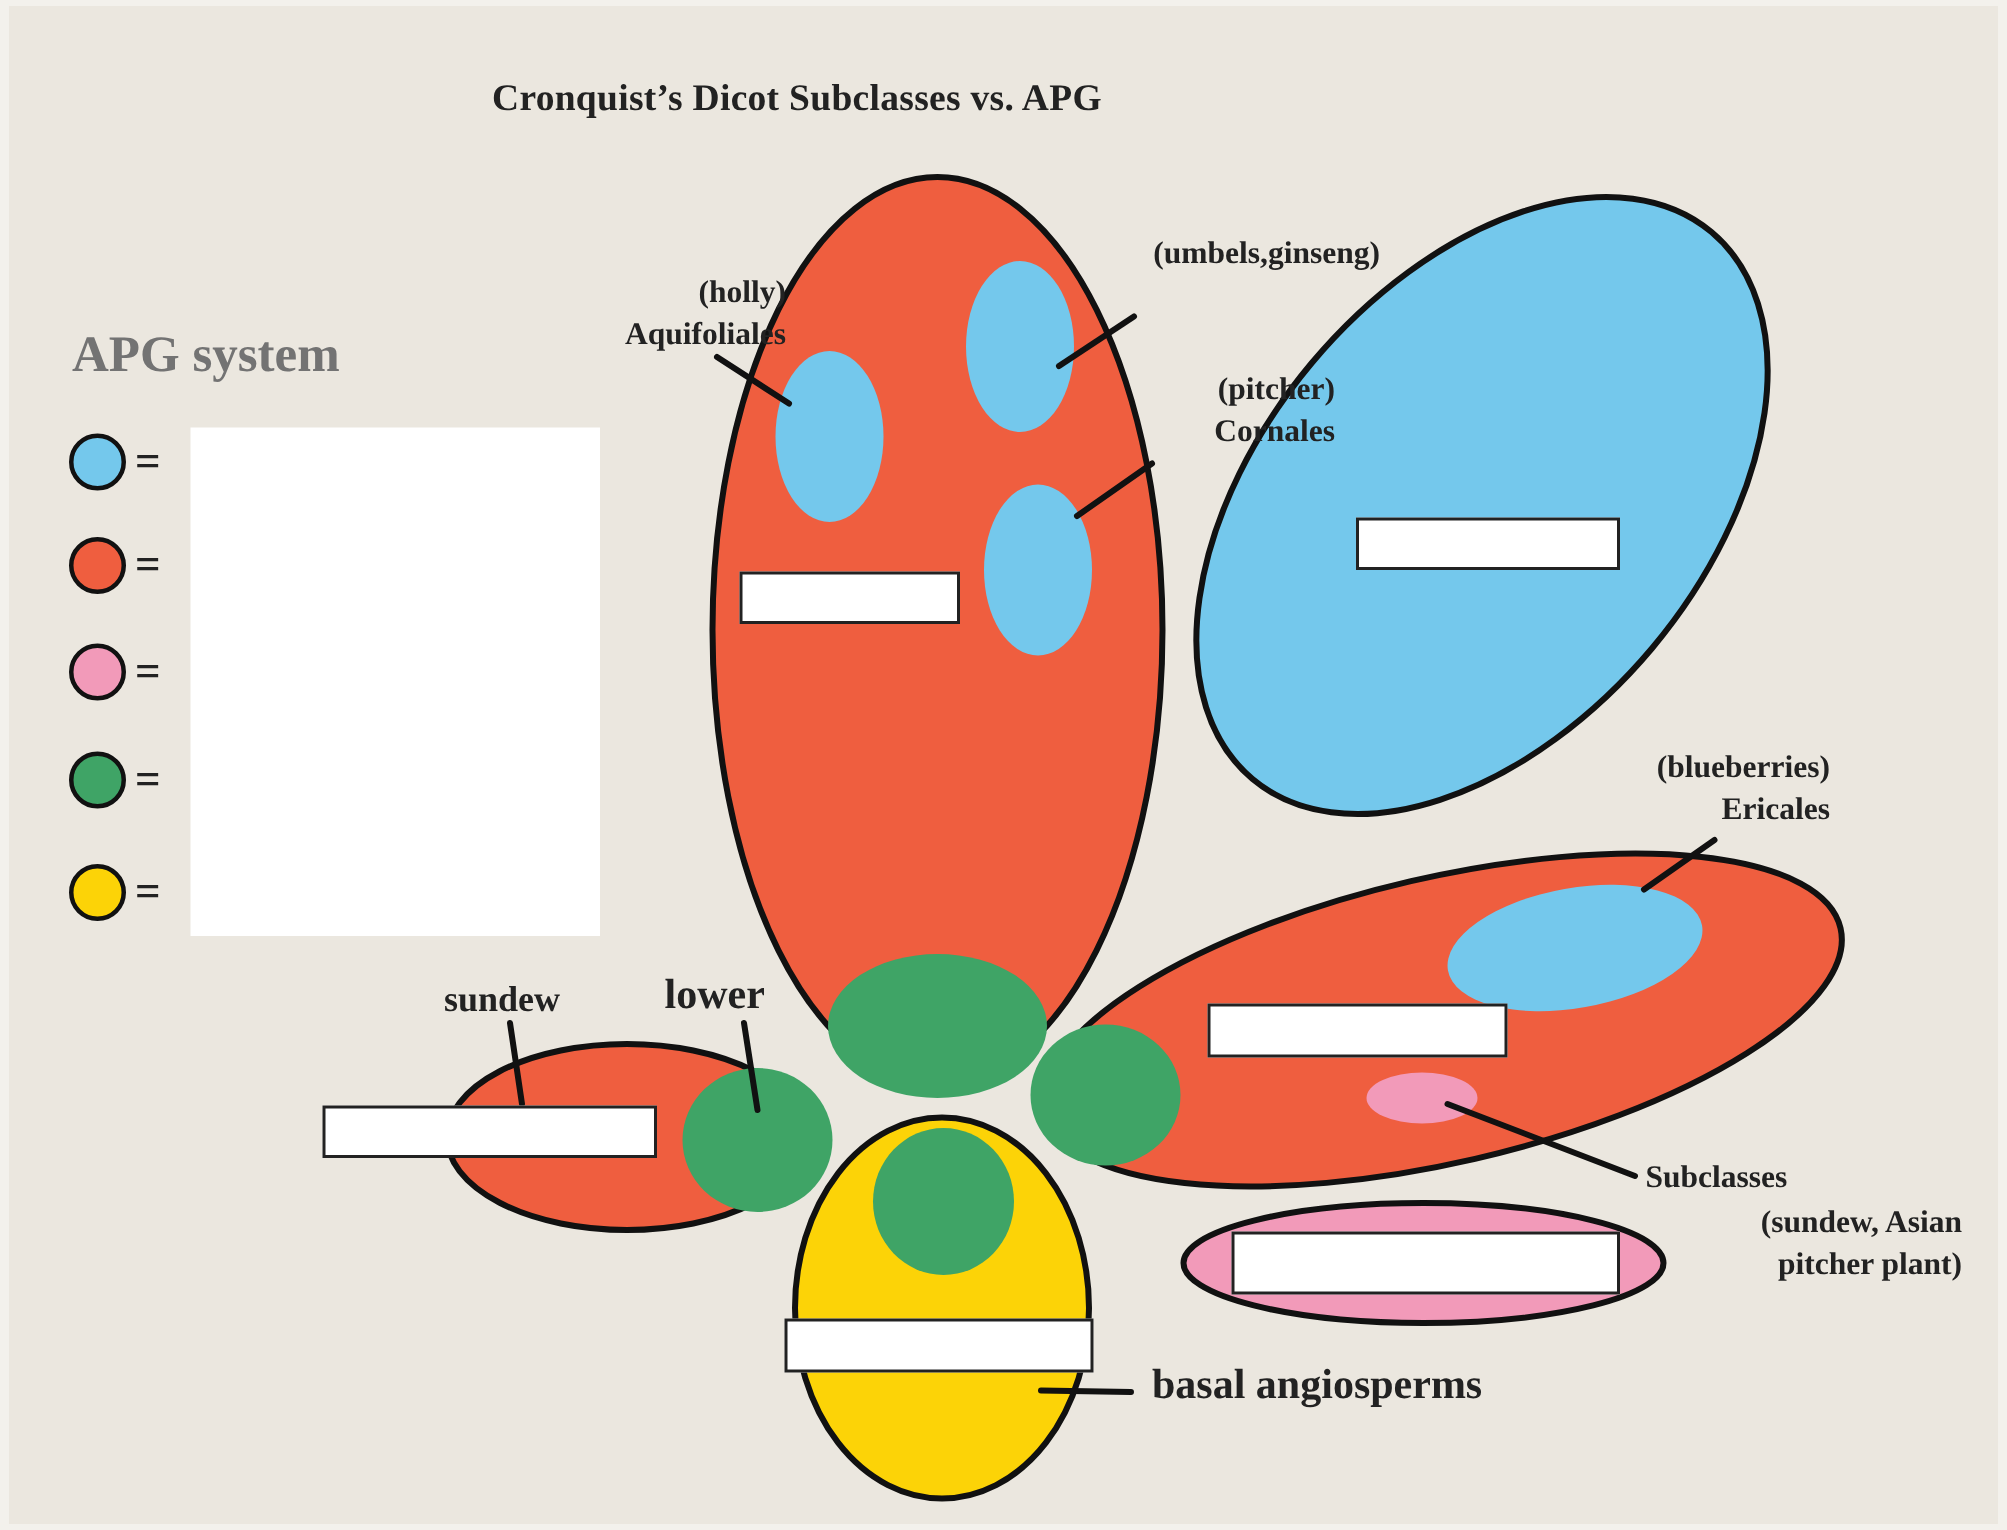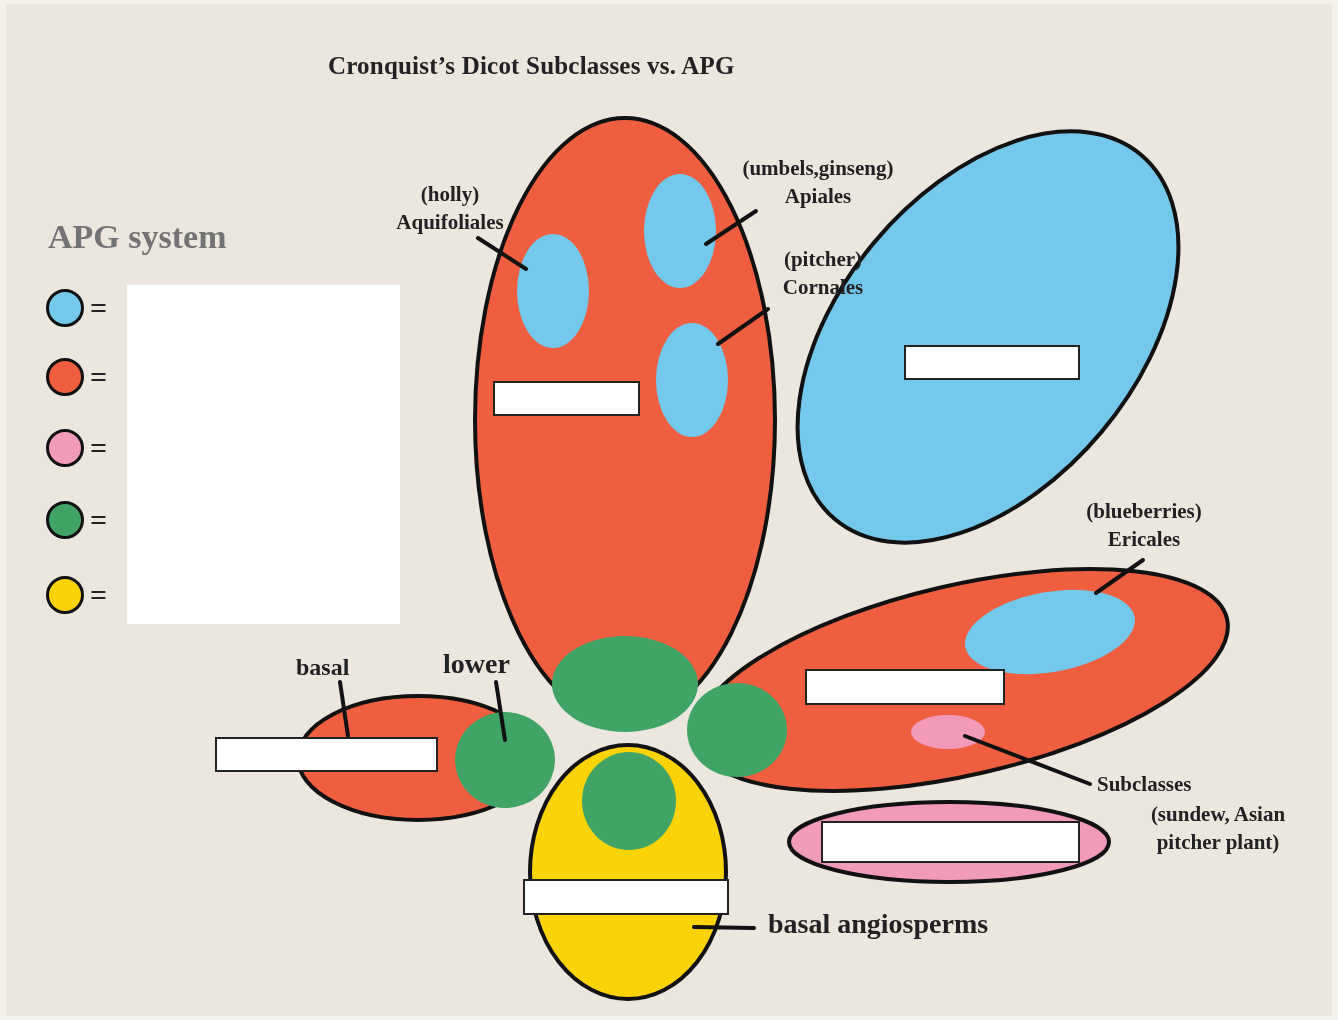--- a/index.html
+++ b/index.html
@@ -24,21 +24,21 @@
     font-size: 34px; font-weight: bold; color: #737373; white-space: nowrap;
   }
   .legend-item { position: absolute; left: 46px; display: flex; align-items: center; }
   .legend-swatch {
     width: 38px; height: 38px; border-radius: 50%; border: 3px solid #111;
     box-sizing: border-box;
   }
   .legend-eq { font-size: 30px; font-weight: bold; color: #222; margin-left: 6px; line-height: 1; }
   .label {
     position: absolute; font-weight: bold; color: #222; font-size: 21px;
-    text-align: center; line-height: 28px; white-space: nowrap;
+    text-align: right; line-height: 28px; white-space: nowrap;
   }
   .label-big { font-size: 28px; line-height: 32px; }
   .answer-box {
     position: absolute; background: #fff; border: 2px solid #222; box-sizing: border-box;
   }
   .legend-cover {
     position: absolute; left: 127px; top: 285px; width: 273px; height: 339px;
     background: #fff;
   }
 </style>
@@ -110,36 +110,35 @@
 </div>
 
 <div class="legend-cover"></div>
 
 <div class="label" style="left:376px; top:180px; width:148px;">
   <div>(holly)</div>
   <div>Aquifoliales</div>
 </div>
 <div class="label" style="left:716px; top:154px; width:204px;">
   <div>(umbels,ginseng)</div>
-  <div>Apiales</div>
 </div>
 <div class="label" style="left:756px; top:245px; width:134px;">
   <div>(pitcher)</div>
   <div>Cornales</div>
 </div>
 <div class="label" style="left:1068px; top:497px; width:152px;">
   <div>(blueberries)</div>
   <div>Ericales</div>
 </div>
 <div class="label" style="left:1097px; top:770px; text-align:left;">Subclasses</div>
 <div class="label" style="left:1128px; top:800px; width:180px;">
   <div>(sundew, Asian</div>
   <div>pitcher plant)</div>
 </div>
-<div class="label" style="left:296px; top:653px; font-size:24px;">basal</div>
+<div class="label" style="left:296px; top:653px; font-size:24px;">sundew</div>
 <div class="label" style="left:443px; top:650px; font-size:28px;">lower</div>
 <div class="label label-big" style="left:768px; top:908px;">basal angiosperms</div>
 
 <div class="answer-box" style="left:493px; top:381px; width:147px; height:35px;"></div>
 <div class="answer-box" style="left:904px; top:345px; width:176px; height:35px;"></div>
 <div class="answer-box" style="left:805px; top:669px; width:200px; height:36px;"></div>
 <div class="answer-box" style="left:215px; top:737px; width:223px; height:35px;"></div>
 <div class="answer-box" style="left:821px; top:821px; width:259px; height:42px;"></div>
 <div class="answer-box" style="left:523px; top:879px; width:206px; height:36px;"></div>
 

